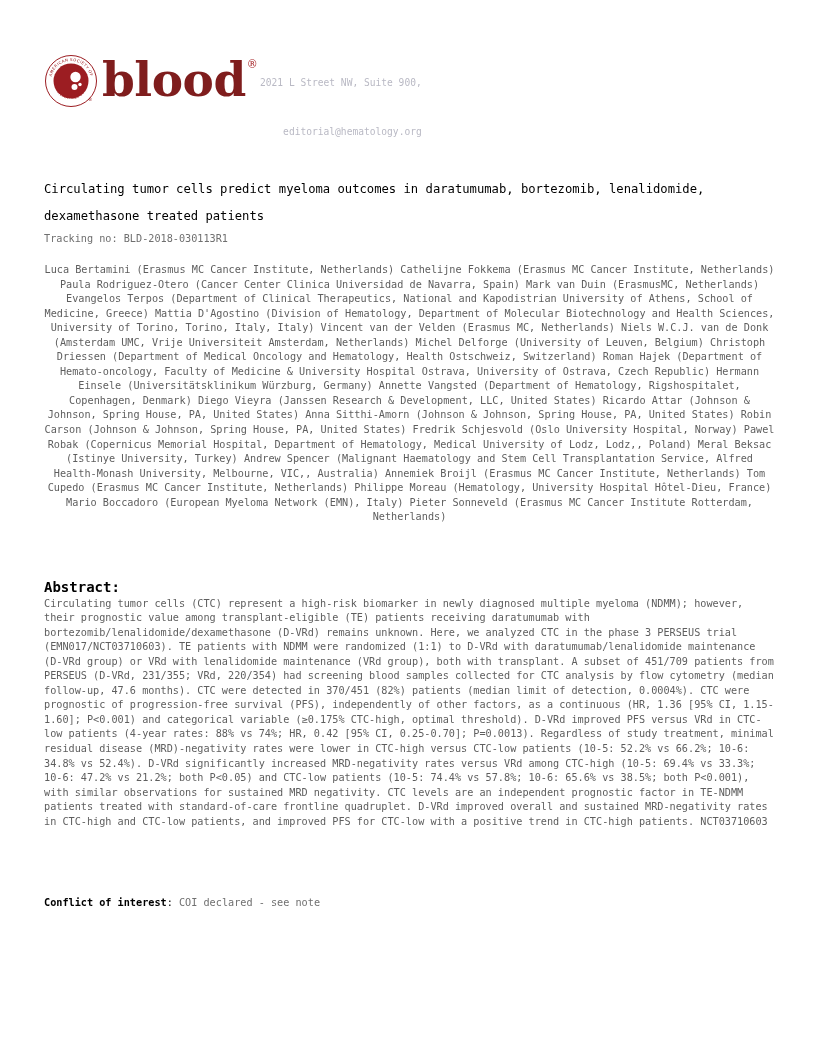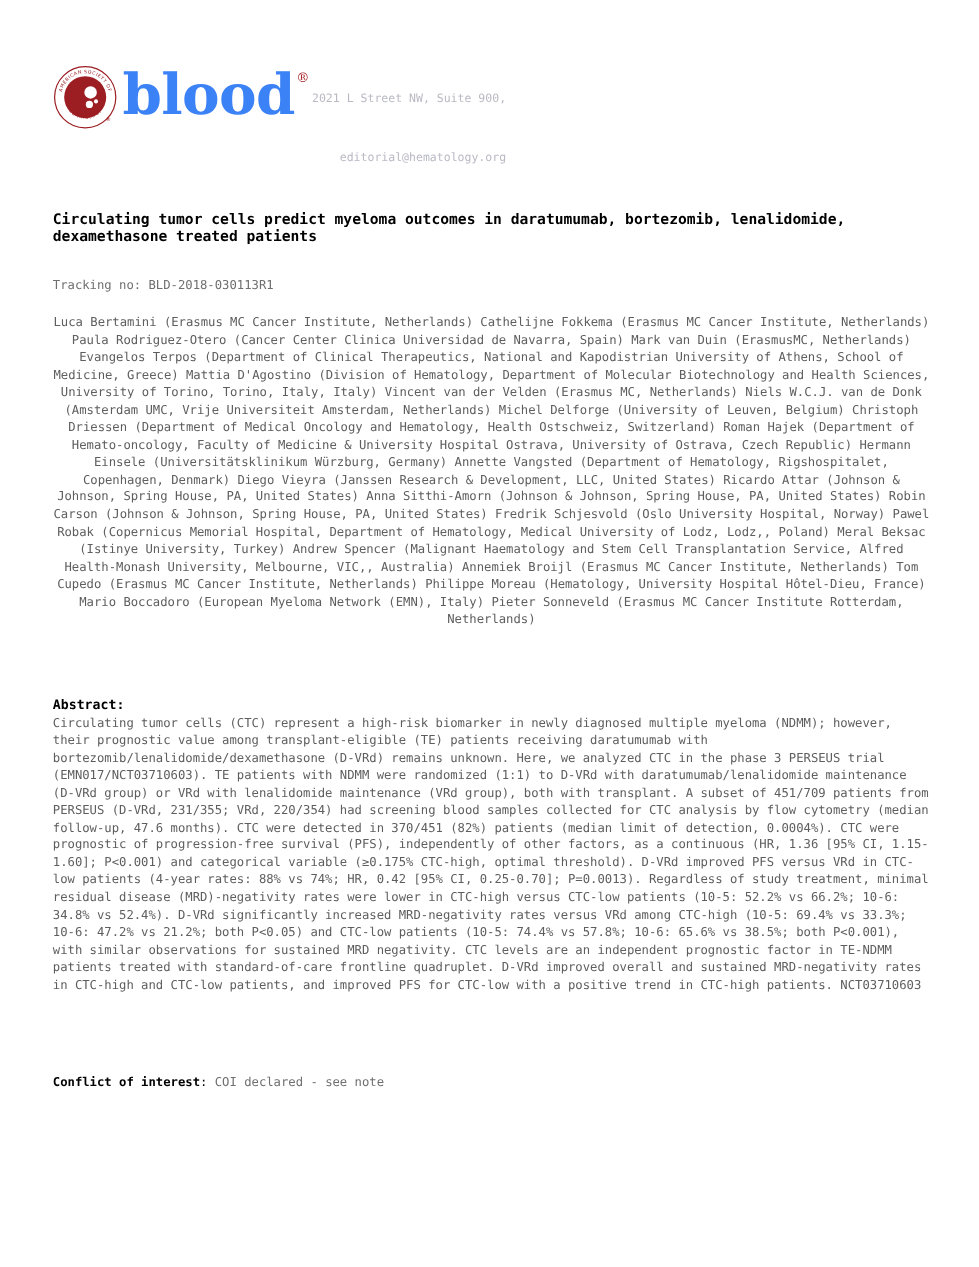--- a/index.html
+++ b/index.html
@@ -56,21 +56,21 @@
     margin-left: 4px;
     position: relative;
     display: flex;
     align-items: flex-start;
   }
   .blood-word .wordmark {
     font-family: "DejaVu Serif", "Liberation Serif", serif;
     font-size: 47px;
     line-height: 1;
     font-weight: 700;
-    color: #3b82f6;
+    color: #7f1d1d;
     letter-spacing: -0.5px;
     margin-top: 10px;
   }
   .blood-word .reg {
     font-family: "DejaVu Serif", "Liberation Serif", serif;
     font-size: 11px;
     color: #a41f23;
     margin-top: 12px;
     margin-left: 1px;
   }
@@ -88,22 +88,22 @@
   .contact-email { color: #b9b9c4; text-decoration: none; text-align: right; }
 
   
   .doc-title {
     position: absolute;
     left: 44px;
     top: 176px;
     width: 736px;
     font-family: "DejaVu Sans Mono", "Liberation Mono", monospace;
     font-size: 12.2px;
-    line-height: 14px;
-    font-weight: bold;
+    line-height: 27px;
+    font-weight: normal;
     color: #000000;
     letter-spacing: 0px;
   }
 
   
   .tracking {
     position: absolute;
     left: 44px;
     top: 231px;
     font-family: "DejaVu Sans Mono", "Liberation Mono", monospace;
@@ -128,21 +128,21 @@
 
   
   .abstract-wrap {
     position: absolute;
     left: 44px;
     top: 580px;
     width: 731px;
   }
   .section-head {
     font-family: "DejaVu Sans Mono", "Liberation Mono", monospace;
-    font-size: 11px;
+    font-size: 14px;
     line-height: 15.5px;
     font-weight: bold;
     color: #000000;
     margin: 0 0 1px 0;
   }
   .abstract-body {
     font-family: "DejaVu Sans Mono", "Liberation Mono", monospace;
     font-size: 10.2px;
     line-height: 14.55px;
     color: #5e5e5e;

